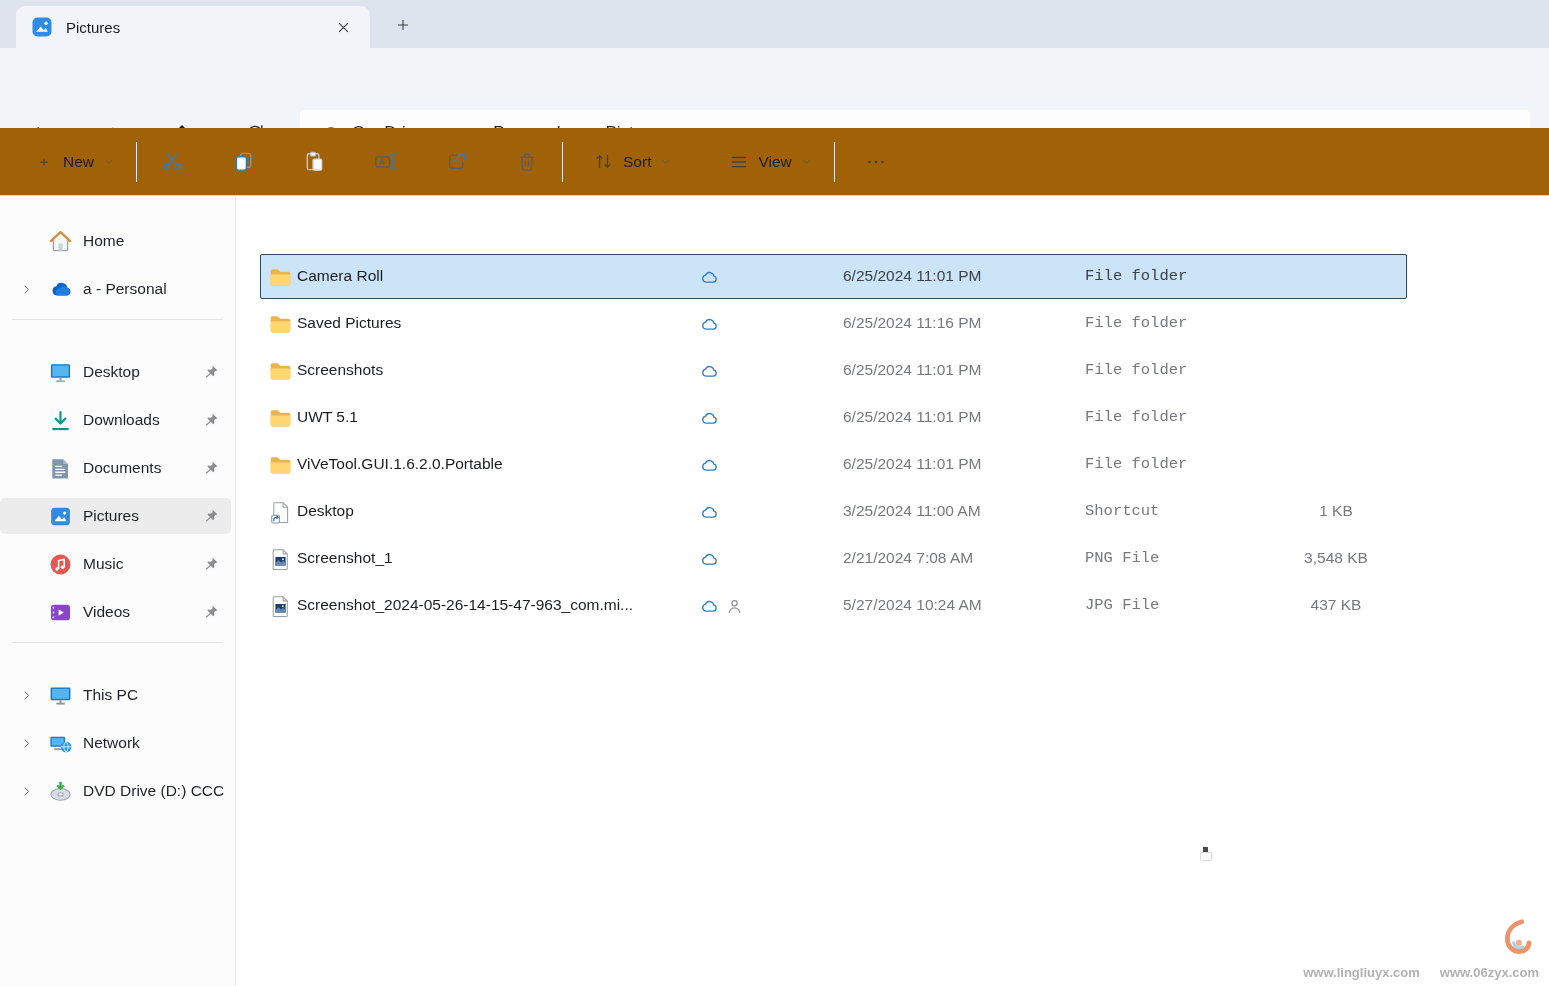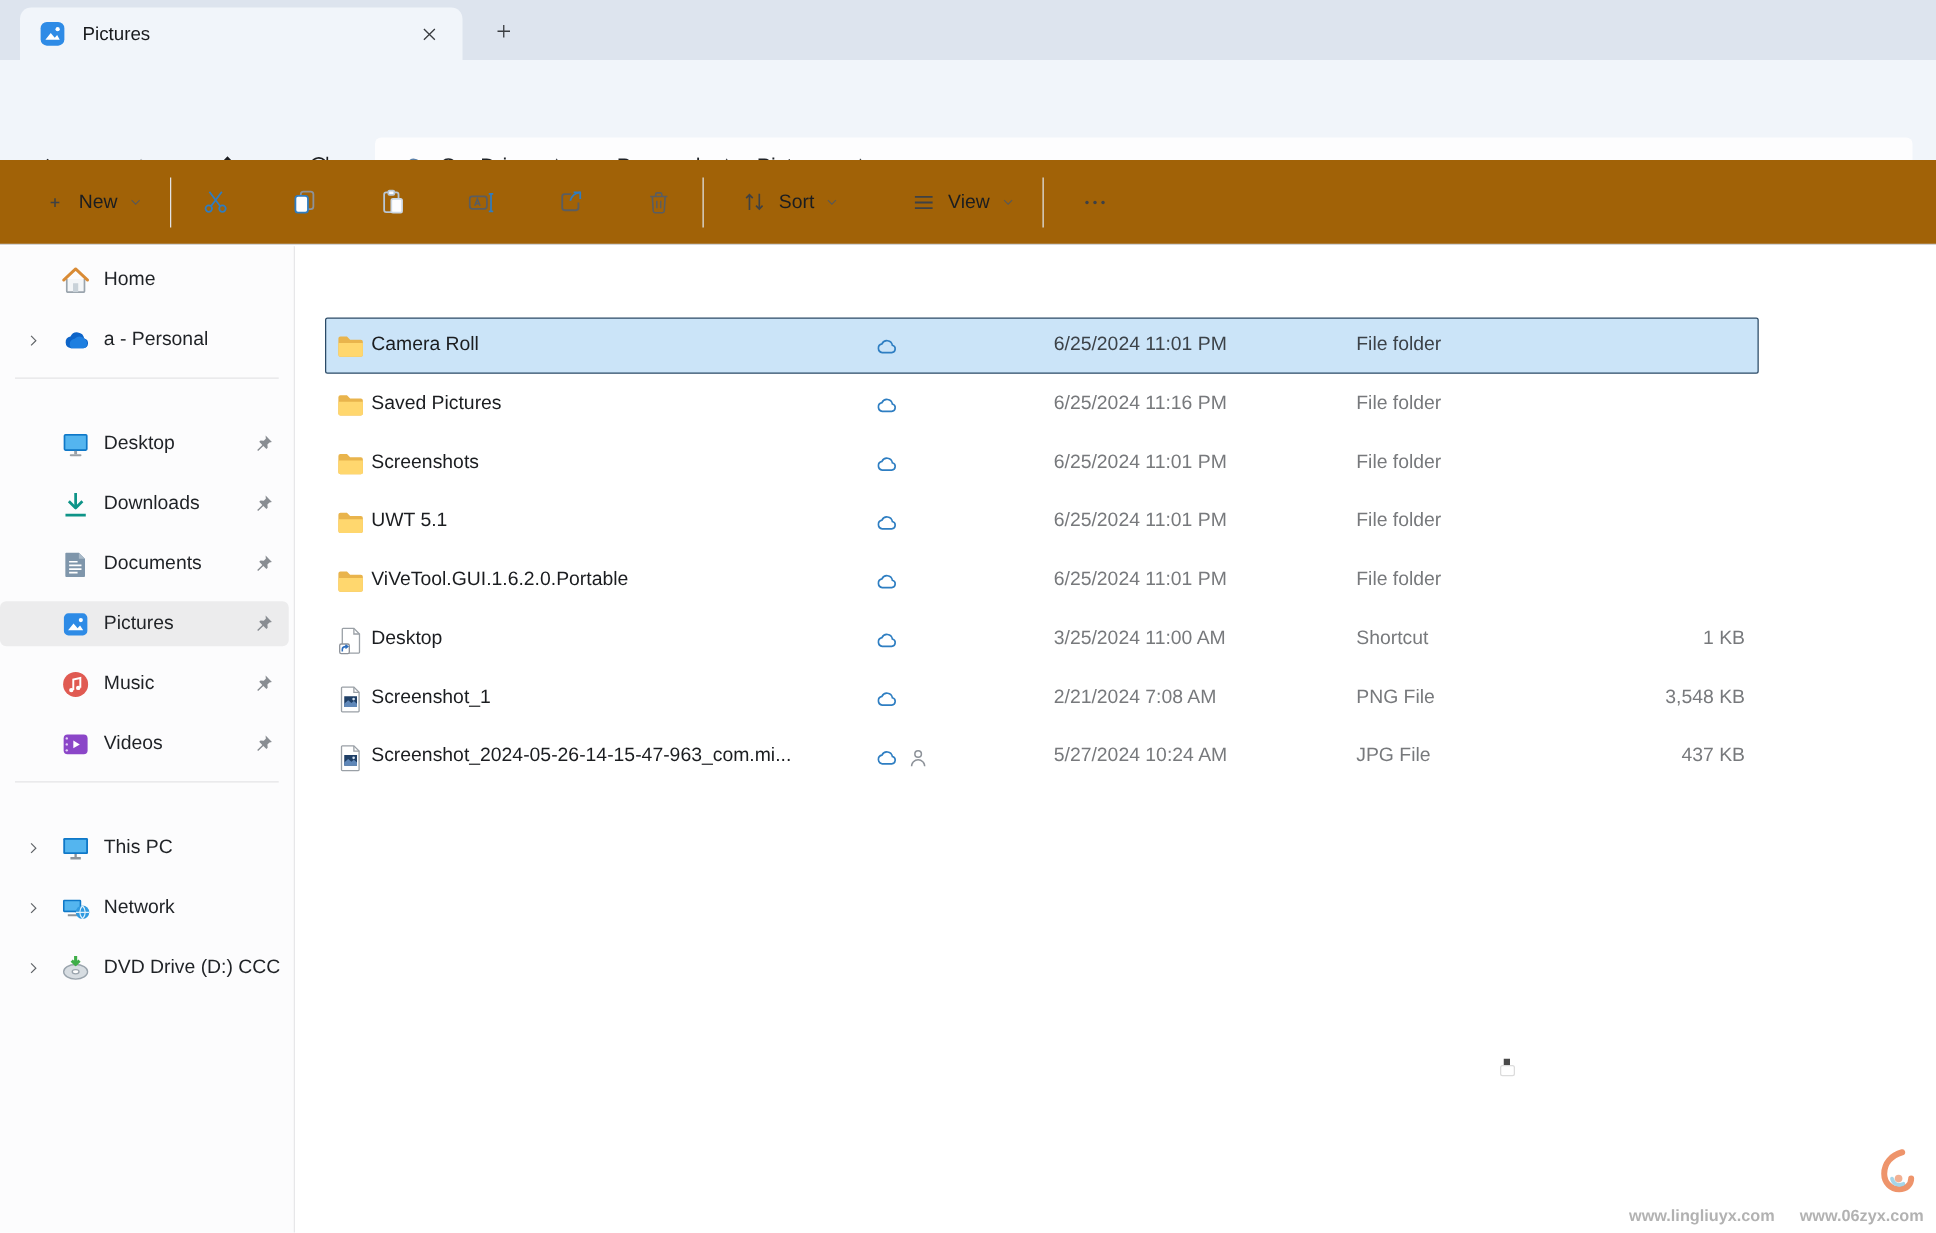--- a/index.html
+++ b/index.html
@@ -29,21 +29,21 @@
   
   .toolbar { position:absolute; top:128px; left:0; right:0; height:68px; background:#a16207;
     border-bottom:1px solid #d2d4d7; display:flex; align-items:center; }
   .tb-btn { display:flex; align-items:center; gap:9px; height:44px; padding:0 12px; border-radius:5px; }
   .tb-label { font-size:15.5px; color:#1b1d20; }
   .tb-sep { width:1px; height:40px; background:#e1e3e6; margin:0 10px; flex:none; }
   .tb-iconbtn { width:50px; height:44px; display:flex; align-items:center; justify-content:center; border-radius:5px; }
 
   
   .sidebar { position:absolute; top:197px; left:0; width:236px; bottom:0; background:#fcfcfd;
-    border-right:1px solid #e7e7e9; padding-top:9px; }
+    border-right:1px solid #e7e7e9; padding-top:26px; }
   .sb-item { position:relative; height:36px; margin:0 4px 12px 0; display:flex; align-items:center;
     padding-left:12px; border-radius:5px; }
   .sb-item.selected { background:#ececed; }
   .sb-chev { width:28px; height:14px; display:flex; align-items:center; justify-content:center; }
   .sb-ic { width:25px; height:25px; margin-left:8px; }
   .sb-label { font-size:15.5px; color:#1f2226; margin-left:10px; white-space:nowrap; }
   .sb-pin { position:absolute; right:12px; width:16px; height:16px; }
   .sb-divider { height:1px; background:#e4e4e6; margin:12px 12px 34px 12px; }
 
   
@@ -53,22 +53,22 @@
   .col-sep { position:absolute; top:14px; width:1px; height:26px; background:#e8e8ea; }
   .sort-caret { position:absolute; top:-4px; width:14px; height:10px; }
   .rows { position:absolute; top:57px; left:0; right:0; bottom:0; }
   .row { position:absolute; left:23px; width:1147px; height:45px; border:1px solid transparent; border-radius:2px; }
   .row.selected { background:#cbe4f8; border-color:#2b4a66; }
   .c-icon { position:absolute; left:7px; top:10px; width:25px; height:25px; }
   .c-name { position:absolute; left:36px; top:12px; font-size:15.5px; color:#1b1d20; white-space:nowrap;
     max-width:395px; overflow:hidden; }
   .c-status { position:absolute; left:438px; top:11px; width:54px; height:22px; display:flex; gap:4px; align-items:center; }
   .c-date { position:absolute; left:582px; top:12px; font-size:15.5px; color:#77797c; white-space:nowrap; }
-  .c-type { position:absolute; left:824px; top:12px; font-size:15.5px; color:#77797c; white-space:nowrap; }
-  .c-size { position:absolute; right:10px; top:12px; width:120px; text-align:right; font-size:15.5px; color:#77797c; }
+  .c-type { position:absolute; left:824px; top:12px; font-size:15.5px; color:#77797c; white-space:nowrap;font-family:Liberation Mono, monospace; }
+  .c-size { position:absolute; right:10px; top:12px; width:120px; text-align:center; font-size:15.5px; color:#77797c; }
   .row.selected .c-date, .row.selected .c-type, .row.selected .c-size { color:#3c4characters; }
   .row.selected .c-date, .row.selected .c-type { color:#3c4248; }
 
   
   .cursor-dot { position:absolute; left:966px; top:650px; width:5px; height:5px; background:#4a4a4a; }
   .cursor-ghost { position:absolute; left:963px; top:655px; width:12px; height:9px;
     border:1px solid #dcdcdc; border-radius:2px; background:transparent; }
 
   
   .watermark { position:absolute; right:10px; bottom:6px; display:flex; flex-direction:column; align-items:flex-end; }

